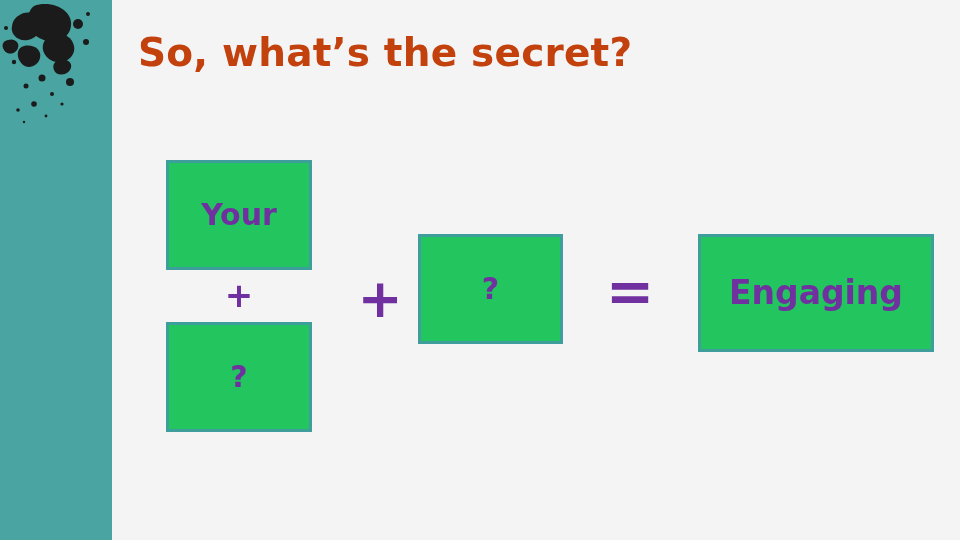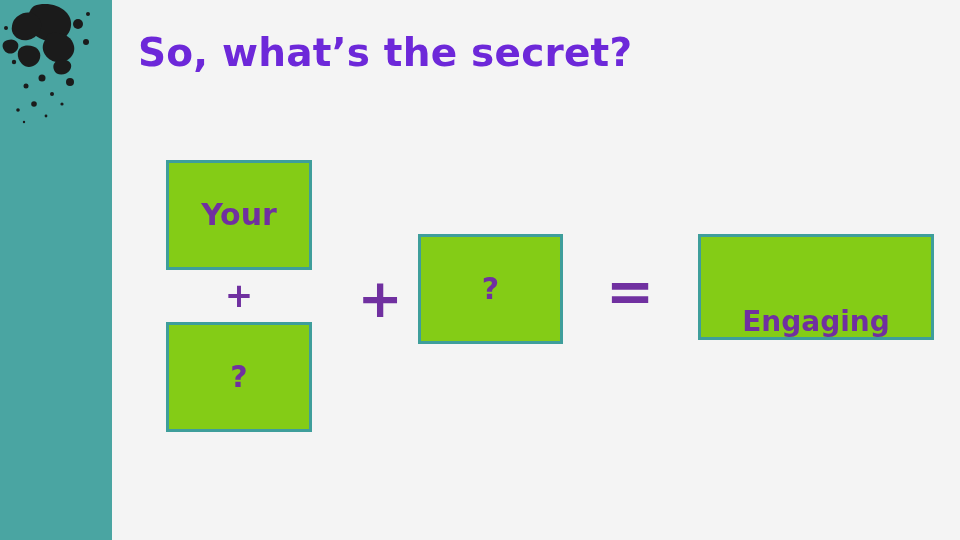--- a/index.html
+++ b/index.html
@@ -37,37 +37,37 @@
     width: 112px;
     height: 130px;
   }
   
   .title {
     position: absolute;
     left: 138px;
     top: 30px;
     font-size: 39px;
     font-weight: bold;
-    color: #6d28d9;
+    color: #c2410c;
     letter-spacing: 0.2px;
     white-space: nowrap;
     font-family: "DejaVu Sans", sans-serif;
   }
   
   .equation {
     position: absolute;
     left: 160px;
     top: 150px;
     width: 780px;
     height: 320px;
   }
   .box {
     position: absolute;
     border: 3px solid #3e9e9b;
-    background: #84cc16;
+    background: #22c55e;
     box-sizing: border-box;
     display: flex;
     align-items: center;
     justify-content: center;
     text-align: center;
     color: #7030a0;
     font-weight: bold;
     font-family: "DejaVu Sans", sans-serif;
     line-height: 1.12;
   }
@@ -138,23 +138,22 @@
     color: #7030a0;
     font-size: 58px;
     font-weight: bold;
     font-family: "DejaVu Sans", sans-serif;
   }
   
   .box-result {
     left: 538px;
     top: 84px;
     width: 236px;
-    height: 106px;
-    font-size: 28px;
-    align-items: flex-end;
+    height: 118px;
+    font-size: 33px;
   }
 </style>
 </head>
 <body>
 
 <div class="slide">
 
   <div class="left-band"></div>
 
   <svg class="splatter" viewBox="0 0 112 130" xmlns="http://www.w3.org/2000/svg">

